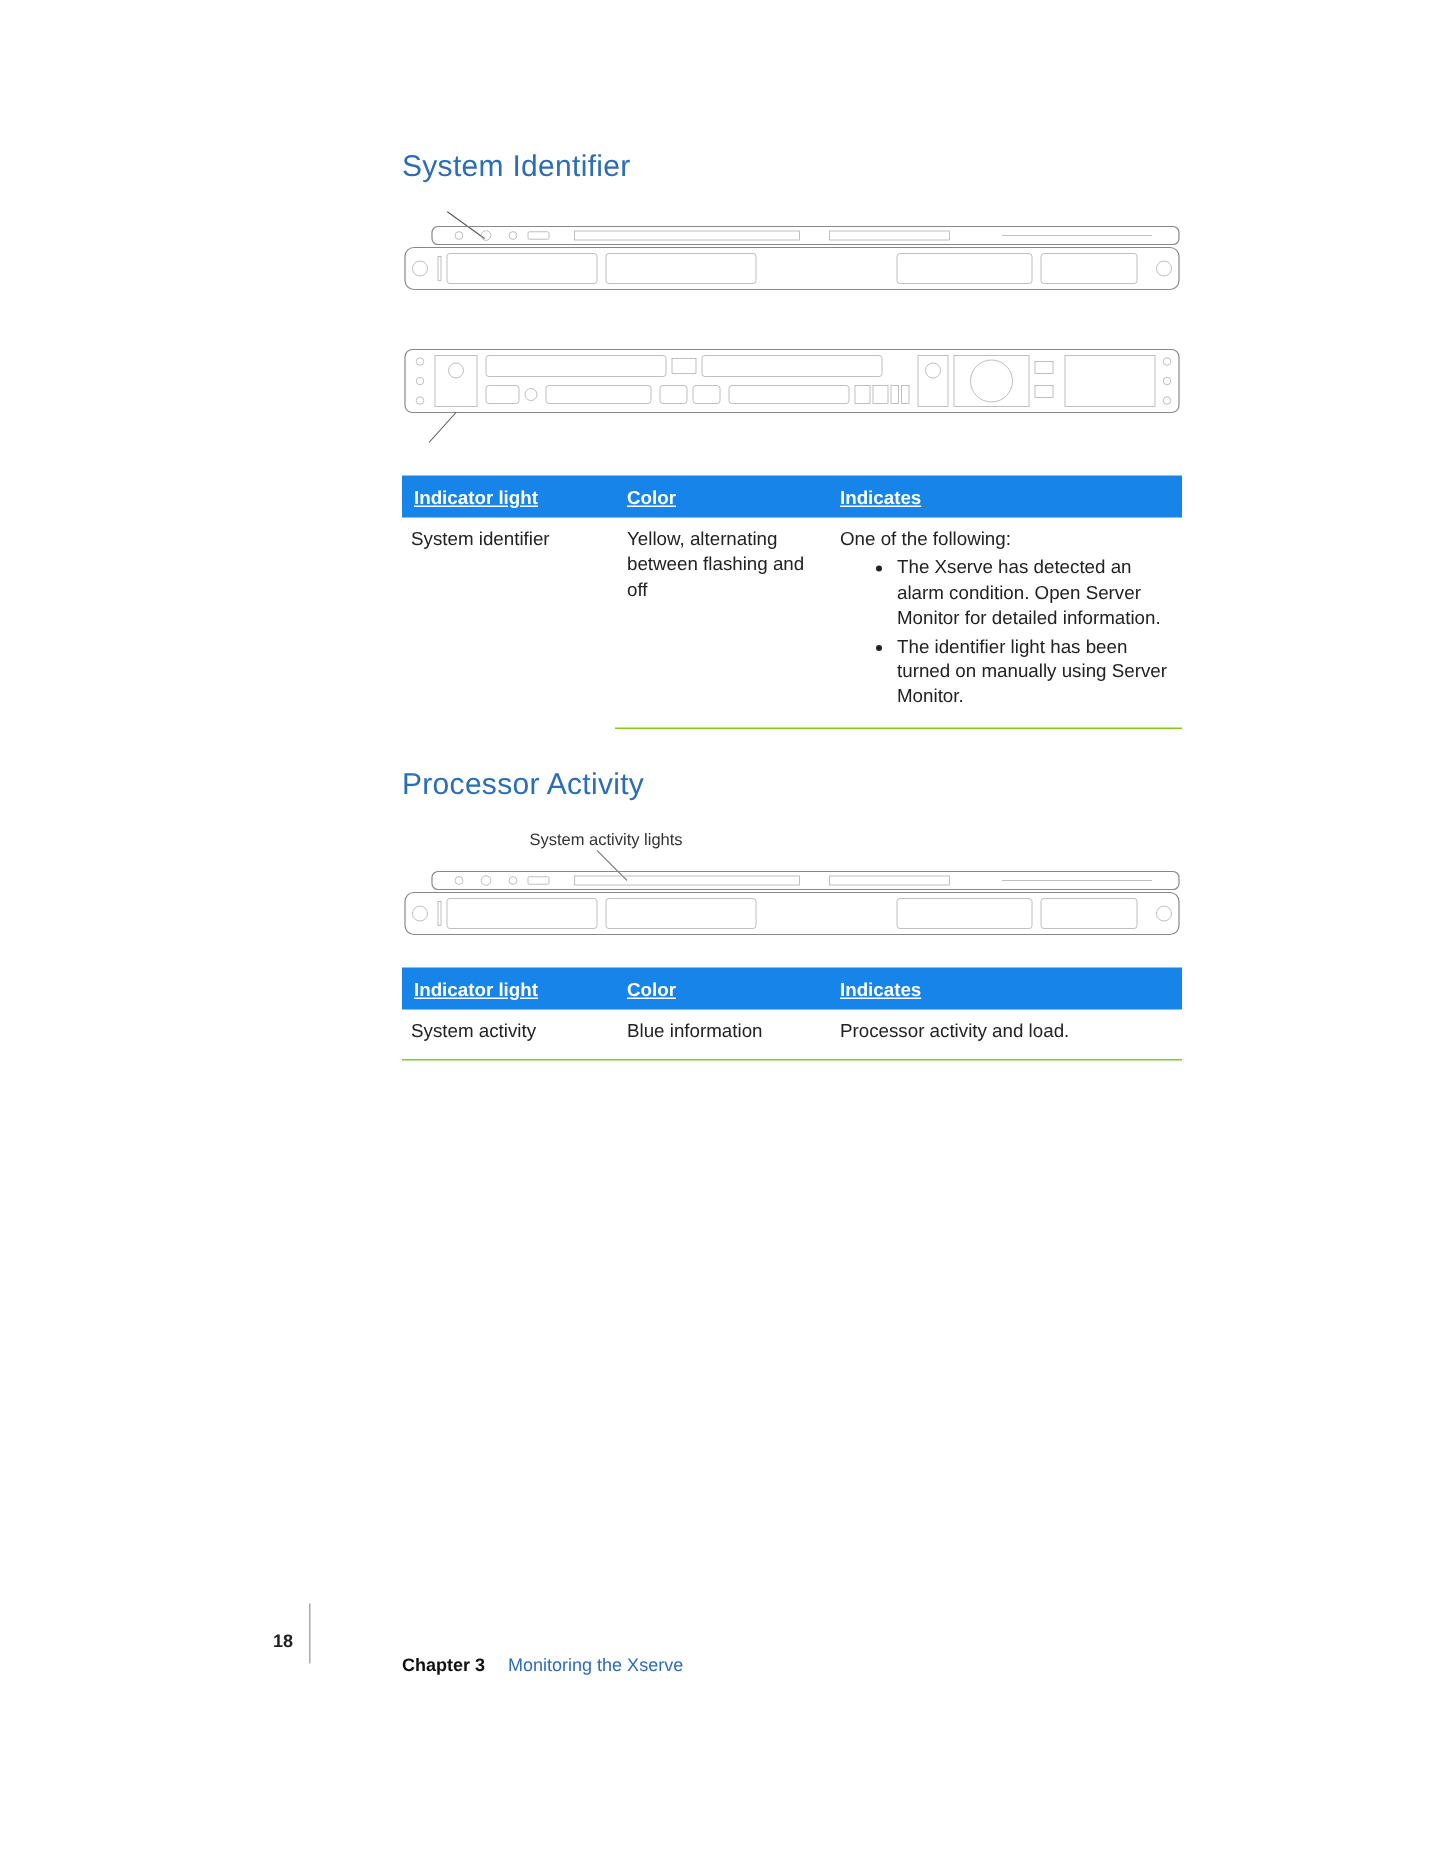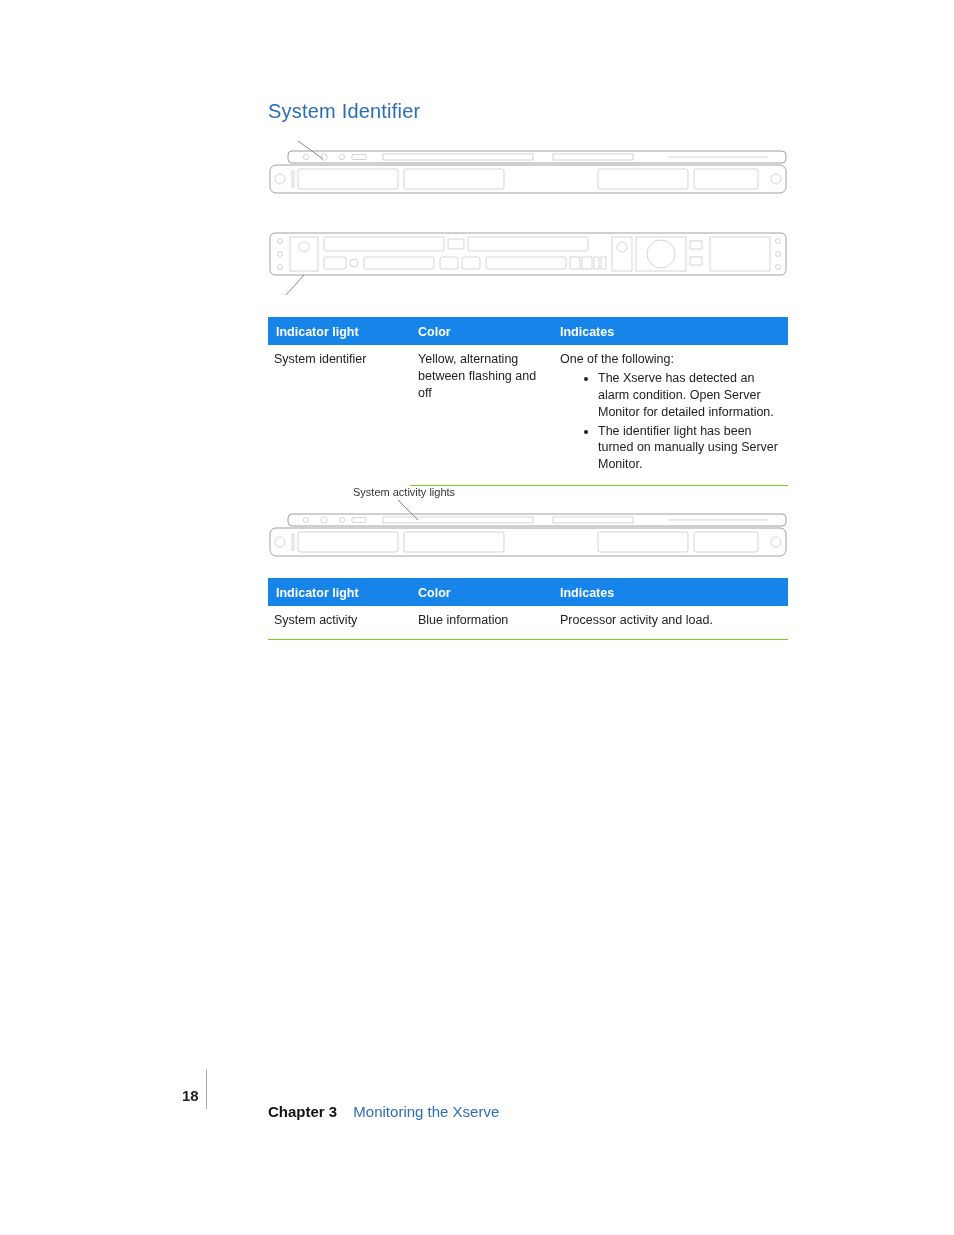--- a/index.html
+++ b/index.html
@@ -60,20 +60,21 @@
     margin-top: 6px;
   }
   table.ind th {
     background: #1684e8;
     color: #fff;
     text-align: left;
     font-weight: 600;
     padding: 6px 8px;
     font-size: 12.5px;
     border-top: 2px solid #1684e8;
+    text-decoration: underline;
   }
   table.ind th:first-child { width: 126px; }
   table.ind th:nth-child(2) { width: 126px; }
   table.ind td {
     padding: 6px 8px 10px 8px;
     vertical-align: top;
     border-bottom: 1px solid #84cc16;
     line-height: 1.35;
   }
   table.ind td:first-child { padding-left: 6px; }
@@ -83,21 +84,21 @@
     padding: 0 0 0 14px;
   }
   ul.tight li { margin-bottom: 2px; margin-left: 24px; }
 
   .footer {
     position: absolute;
     left: 0;
     bottom: 120px;
     width: 100%;
     height: 24px;
-    font-size: 15px;
+    font-size: 12px;
   }
   .footer .vline {
     position: absolute;
     left: 206px;
     top: -22px;
     height: 40px;
     border-left: 1px solid #aaa;
   }
   .footer .pg {
     position: absolute;
@@ -224,20 +225,21 @@
           <span>One of the following:</span>
           <ul class="tight">
             <li>The Xserve has detected an alarm condition. Open Server Monitor for detailed information.</li>
             <li>The identifier light has been turned on manually using Server Monitor.</li>
           </ul>
         </td>
       </tr>
     </tbody>
   </table>
 
+  <h2 class="section-title" style="margin-top:26px;">Processor Activity</h2>
 
   <div class="diagram">
     <svg viewBox="0 0 520 78" width="520" height="78">
       <text class="svg-label" x="85" y="10">System activity lights</text>
       <line class="callout-line" x1="130" y1="14" x2="150" y2="34"></line>
 
       <rect class="outline" x="20" y="28" width="498" height="12" rx="4"></rect>
       <circle class="thin" cx="38" cy="34" r="2.6"></circle>
       <circle class="thin" cx="56" cy="34" r="3.2"></circle>
       <circle class="thin" cx="74" cy="34" r="2.6"></circle>

